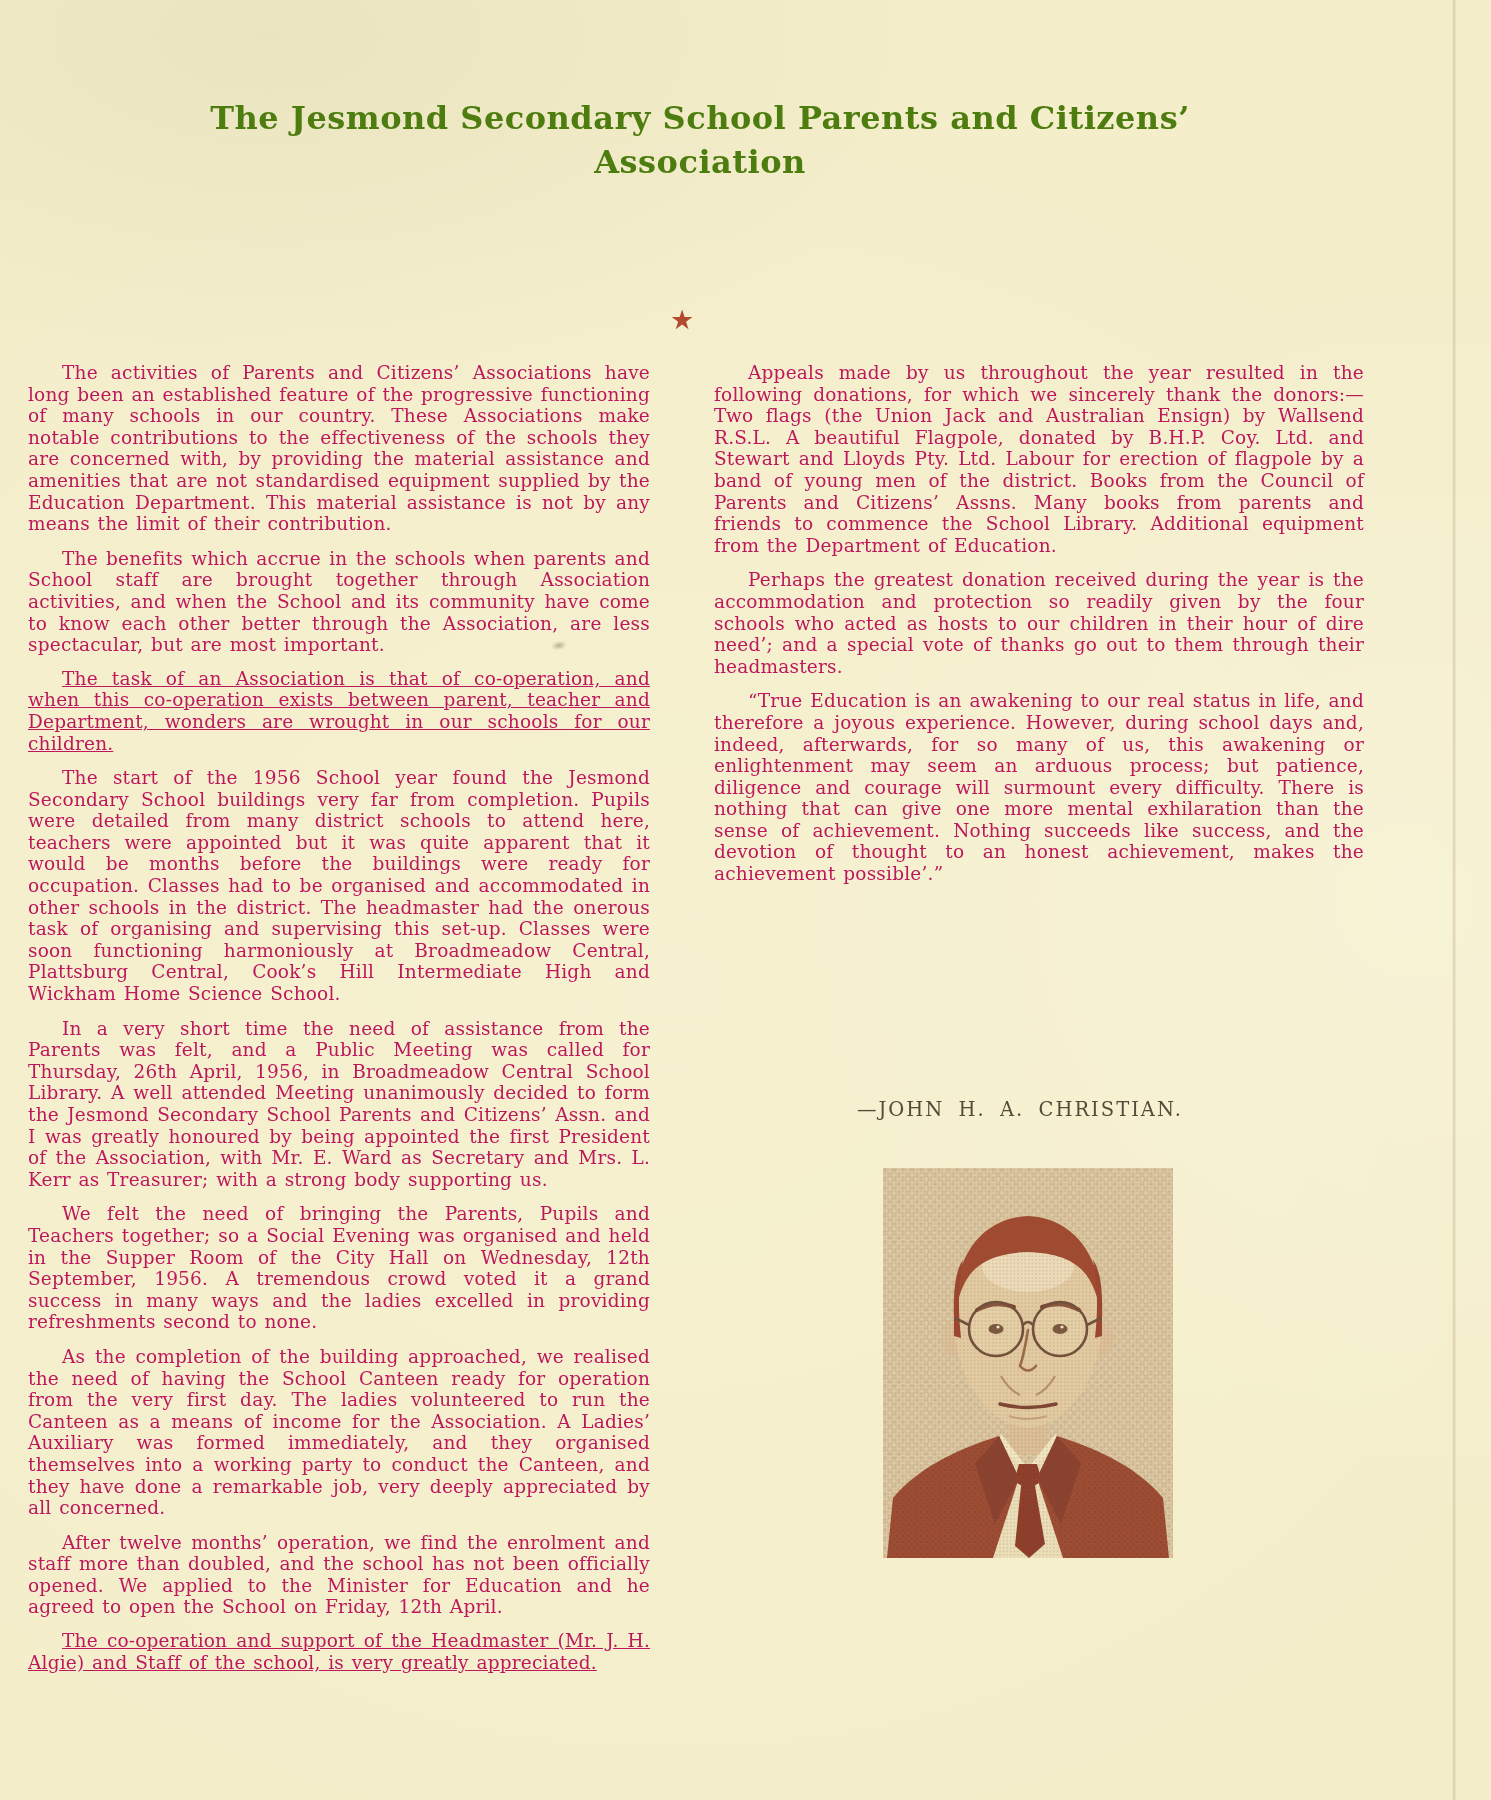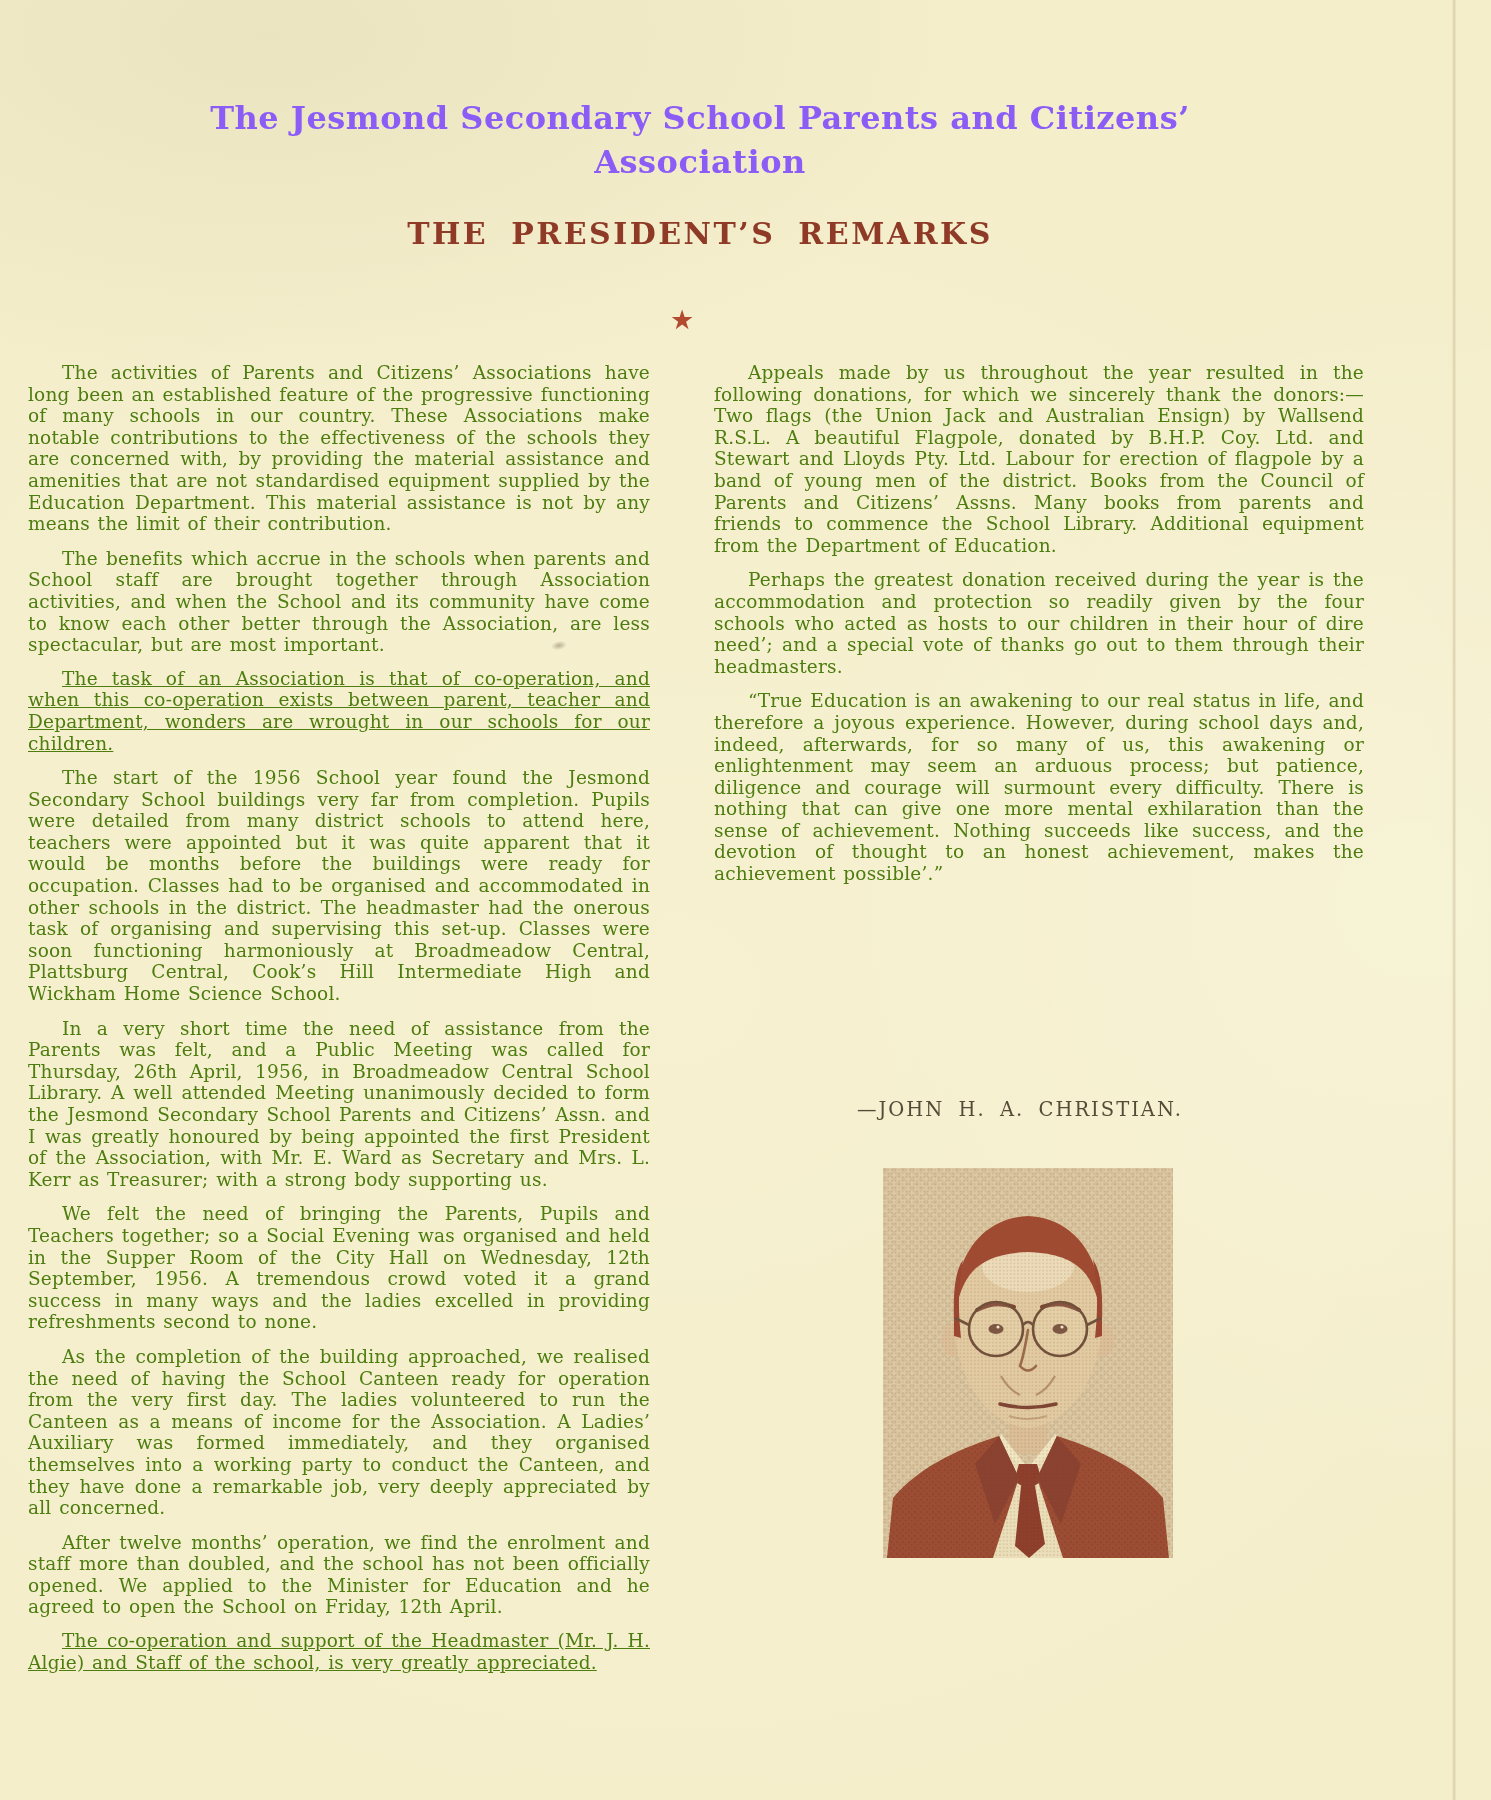--- a/index.html
+++ b/index.html
@@ -12,35 +12,35 @@
   }
   .page::before{
     content:"";position:absolute;inset:0;pointer-events:none;
     background:
       radial-gradient(1200px 600px at 18% 2%, rgba(120,100,60,.07), transparent 60%),
       radial-gradient(900px 900px at 95% 50%, rgba(255,255,240,.25), transparent 70%),
       radial-gradient(1400px 1200px at 45% 55%, rgba(255,252,230,.18), transparent 75%);
   }
   .assoc-title{
     position:absolute;left:60px;top:96px;width:1280px;
-    text-align:center;color:#8b5cf6;font-weight:bold;
+    text-align:center;color:#4d7c0f;font-weight:bold;
     font-size:32px;line-height:44px;letter-spacing:.5px;
   }
   .section-title{
     position:absolute;left:60px;top:216px;width:1280px;margin:0;
     text-align:center;color:#8e3a27;font-weight:bold;
     font-size:30px;letter-spacing:2.5px;word-spacing:10px;
   }
   .star{
     position:absolute;left:652px;top:304px;width:60px;
     text-align:center;color:#b24a30;font-size:27px;
   }
   .col{
     position:absolute;top:362px;
-    color:#4d7c0f;font-size:18.5px;line-height:21.6px;
+    color:#be185d;font-size:18.5px;line-height:21.6px;
     text-align:justify;letter-spacing:.2px;word-spacing:1.6px;
   }
   .col-left{left:28px;width:622px;}
   .col-right{left:714px;width:650px;}
   .para{margin:13px 0 0;text-indent:34px;}
   .para:first-child{margin-top:0;}
   .para.tight{margin-top:12px;text-decoration:underline;}
   .signature{
     position:absolute;left:695px;top:1098px;width:650px;
     text-align:center;color:#564a38;
@@ -65,21 +65,20 @@
 </head>
 <body>
 
 <div class="page">
 
   <div class="assoc-title">
     <div>The Jesmond Secondary School Parents and Citizens’</div>
     <div>Association</div>
   </div>
 
-  <h1 class="section-title">THE PRESIDENT’S REMARKS</h1>
 
   <div class="star">★</div>
 
   <section class="col col-left">
       <p class="para">The activities of Parents and Citizens’ Associations have long been an established feature of the progressive functioning of many schools in our country.  These Associations make notable contributions to the effectiveness of the schools they are concerned with, by providing the material assistance and amenities that are not standardised equipment supplied by the Education Department.  This material assistance is not by any means the limit of their contribution.</p>
       <p class="para">The benefits which accrue in the schools when parents and School staff are brought together through Association activities, and when the School and its community have come to know each other better through the Association, are less spectacular, but are most important.</p>
       <p class="para tight">The task of an Association is that of co-operation, and when this co-operation exists between parent, teacher and Department, wonders are wrought in our schools for our children.</p>
       <p class="para">The start of the 1956 School year found the Jesmond Secondary School buildings very far from completion. Pupils were detailed from many district schools to attend here, teachers were appointed but it was quite apparent that it would be months before the buildings were ready for occupation.  Classes had to be organised and accommodated in other schools in the district.  The headmaster had the onerous task of organising and supervising this set-up.  Classes were soon functioning harmoniously at Broadmeadow Central, Plattsburg Central, Cook’s Hill Intermediate High and Wickham Home Science School.</p>
       <p class="para">In a very short time the need of assistance from the Parents was felt, and a Public Meeting was called for Thursday, 26th April, 1956, in Broadmeadow Central School Library.  A well attended Meeting unanimously decided to form the Jesmond Secondary School Parents and Citizens’ Assn. and I was greatly honoured by being appointed the first President of the Association, with Mr. E. Ward as Secretary and Mrs. L. Kerr as Treasurer; with a strong body supporting us.</p>
       <p class="para">We felt the need of bringing the Parents, Pupils and Teachers together; so a Social Evening was organised and held in the Supper Room of the City Hall on Wednesday, 12th September, 1956.  A tremendous crowd voted it a grand success in many ways and the ladies excelled in providing refreshments second to none.</p>

